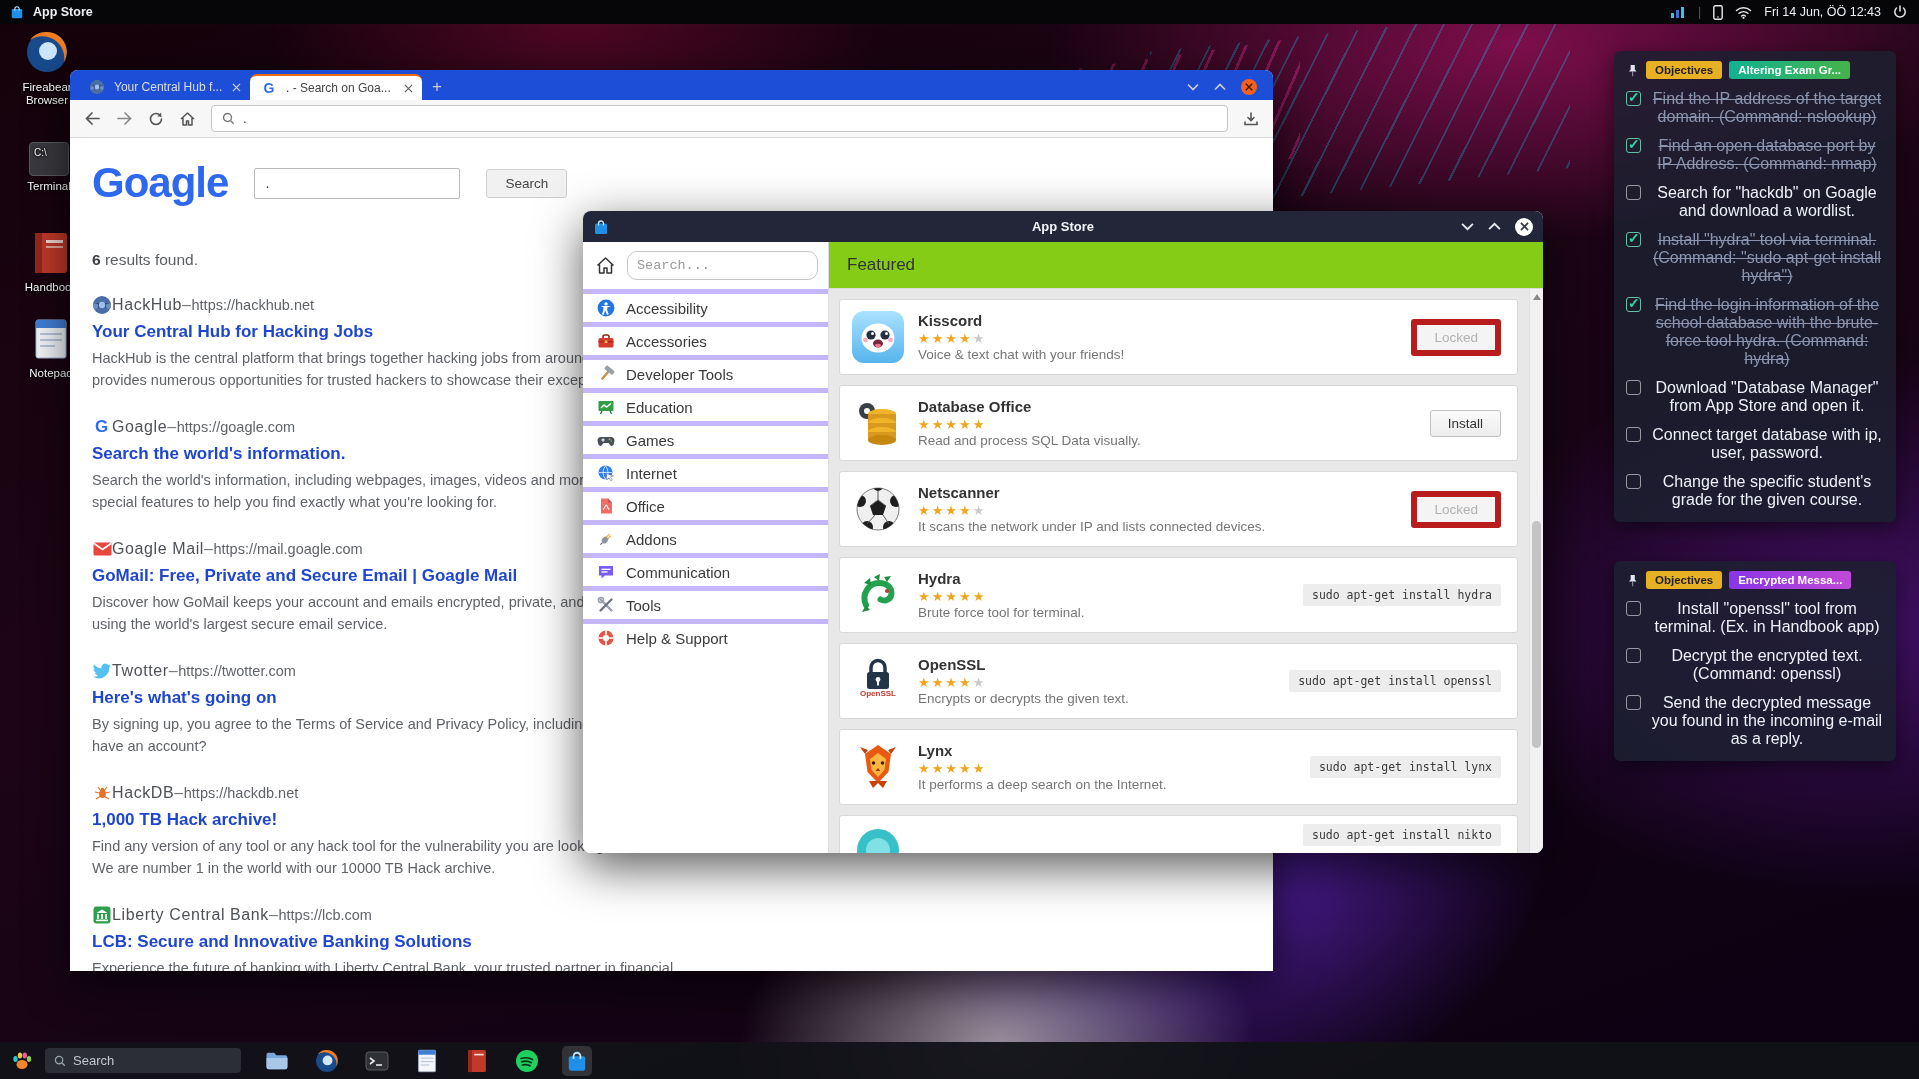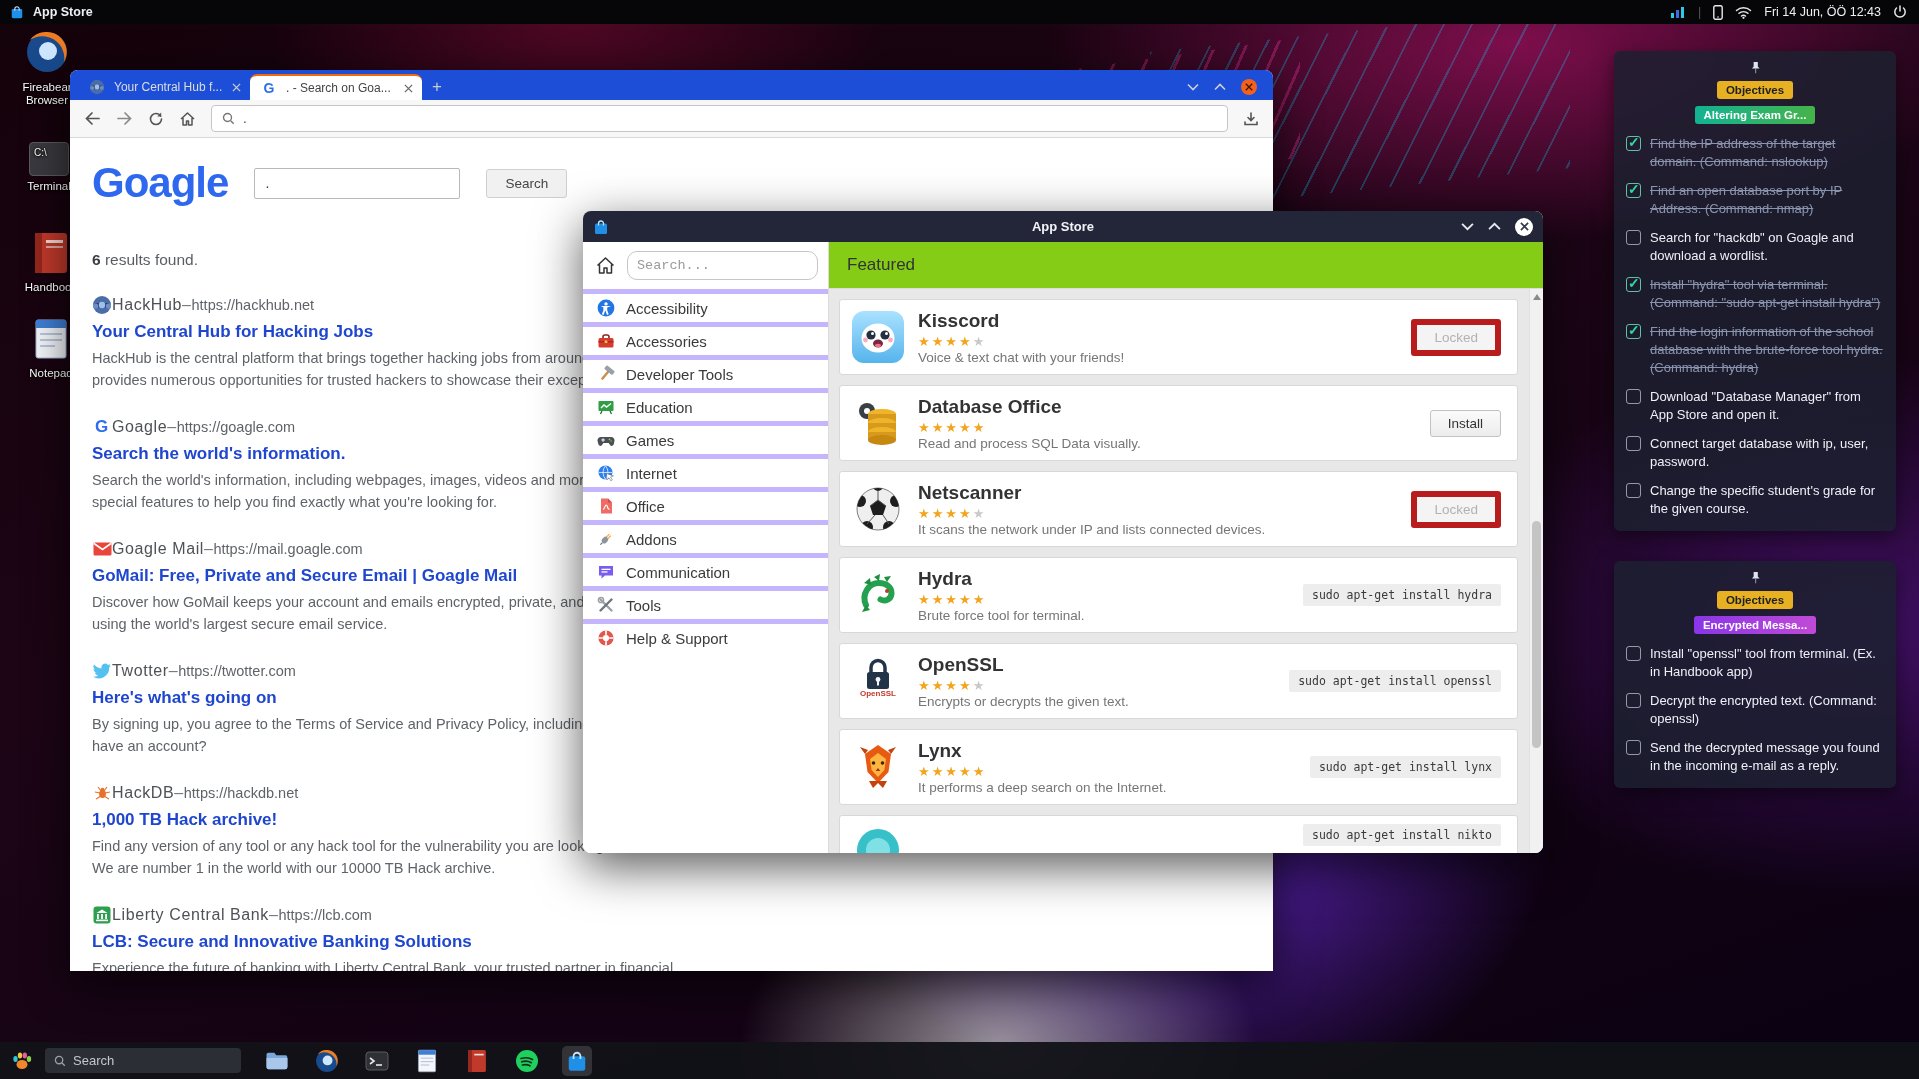--- a/index.html
+++ b/index.html
@@ -90,54 +90,54 @@
     border-top:5px solid #c4b5fd; font-size:15px; color:#3a3a3a; }
   .as-main { flex:1; display:flex; flex-direction:column; position:relative; }
   .as-feat { height:47px; background:#84cc16; border-bottom:1px solid #dcdcdc;
     display:flex; align-items:center; padding-left:18px; font-size:17px; color:#333; }
   .as-list { flex:1; background:#e8e8e8; padding:10px 25px 0 10px; overflow:hidden; position:relative; }
   .card { height:76px; background:#fff; border:1px solid #d8d8d8; border-radius:3px;
     margin-bottom:10px; display:flex; align-items:center; padding:0 16px 0 12px; gap:14px; }
   .card.partial { align-items:flex-start; padding-top:8px; }
   .c-icon { width:52px; height:52px; flex:none; }
   .c-mid { flex:1; min-width:0; }
-  .c-name { font-size:19px; font-weight:600; color:#333; }
+  .c-name { font-size:15px; font-weight:600; color:#333; }
   .stars { font-size:13px; letter-spacing:2px; margin:2px 0 1px; }
   .st-on { color:#f2a41c; } .st-off { color:#c9c9c9; }
   .c-desc { font-size:13.5px; color:#767676; }
   .c-action[data-type="locked"] { padding:5px 17px; background:#f4f4f4; border:6px solid #b91c1c;
     color:#b2b2b2; border-radius:3px; font-size:13.5px; }
   .c-action[data-type="install"] { padding:5px 17px; background:linear-gradient(#fbfbfb,#ececec);
     border:1px solid #c2c2c2; color:#333; border-radius:3px; font-size:13.5px; }
   .c-action[data-type="command"] { padding:4px 9px; background:#ededed; color:#3a3a3a;
     border-radius:2px; font-size:11.5px; font-family:"DejaVu Sans Mono",monospace; }
   .as-scroll { position:absolute; right:0; top:0; bottom:0; width:14px; background:#f1f1f1;
     border-left:1px solid #e0e0e0; }
   .as-up { width:0; height:0; border-left:4px solid transparent; border-right:4px solid transparent;
     border-bottom:6px solid #8a8a8a; margin:5px auto 0; }
   .as-thumb { position:absolute; left:2px; right:2px; top:232px; height:227px;
     background:#c4c4c4; border-radius:6px; }
 
   
   .obj-panel { position:absolute; left:1614px; width:282px; background:rgba(28,32,48,0.86);
     border-radius:6px; padding:10px 12px 13px; z-index:30; box-shadow:0 6px 20px rgba(0,0,0,0.5); }
   #op1 { top:51px; } #op2 { top:561px; }
-  .op-head { display:flex; align-items:center; gap:7px;flex-direction:column; }
+  .op-head { display:flex; align-items:center; gap:7px; }
   .badge-obj { background:#e7b123; color:#1f1f1f; font-size:11.5px; font-weight:bold;
     padding:3px 9px; border-radius:3px; }
   .badge-tag { color:#fff; font-size:11.5px; font-weight:bold; padding:3px 9px; border-radius:3px; }
   .tag-green { background:linear-gradient(90deg,#12b292,#45b34a);text-align:right; }
   .tag-purple { background:linear-gradient(90deg,#8a35e8,#c04ad6); }
   .obj { display:flex; gap:9px; margin-top:11px; }
   .box { width:15px; height:15px; border:1.5px solid rgba(255,255,255,0.55); border-radius:3px;
     flex:none; margin-top:1px; position:relative; }
   .box.checked { border-color:rgba(110,220,185,0.85); }
   .box.checked::after { content:"\2713"; position:absolute; left:1px; top:-3px;
     color:#2fd6a5; font-size:14px; font-weight:bold; }
-  .obj-text { font-size:13px; line-height:18px; color:#eef1f8; }
+  .obj-text { font-size:16px; line-height:18px; color:#eef1f8;text-align:center; }
   .obj-text.done { color:#8a94ae; text-decoration:line-through; }
 
   
   .taskbar { position:absolute; left:0; right:0; bottom:0; height:37px;
     background:rgba(17,18,23,0.95); display:flex; align-items:center; gap:11px;
     padding:0 10px; z-index:60; }
   .tk-search { width:196px; height:25px; background:#2c2e35; border-radius:4px;
     display:flex; align-items:center; gap:7px; padding:0 9px; color:#c3c7cf; font-size:13px; }
   .tk-icons { display:flex; align-items:center; gap:20px; margin-left:10px; }
   .tk-ic { width:30px; height:30px; display:grid; place-items:center; border-radius:5px; }

